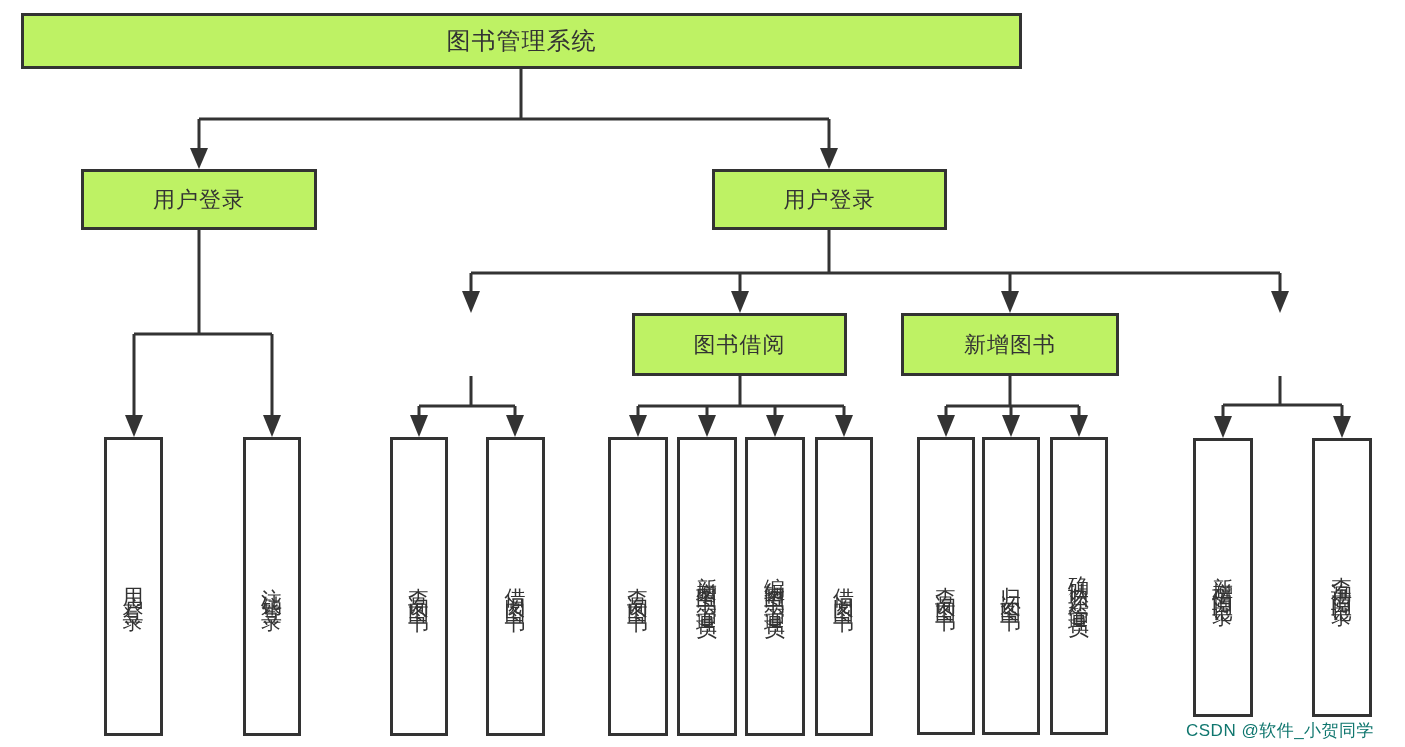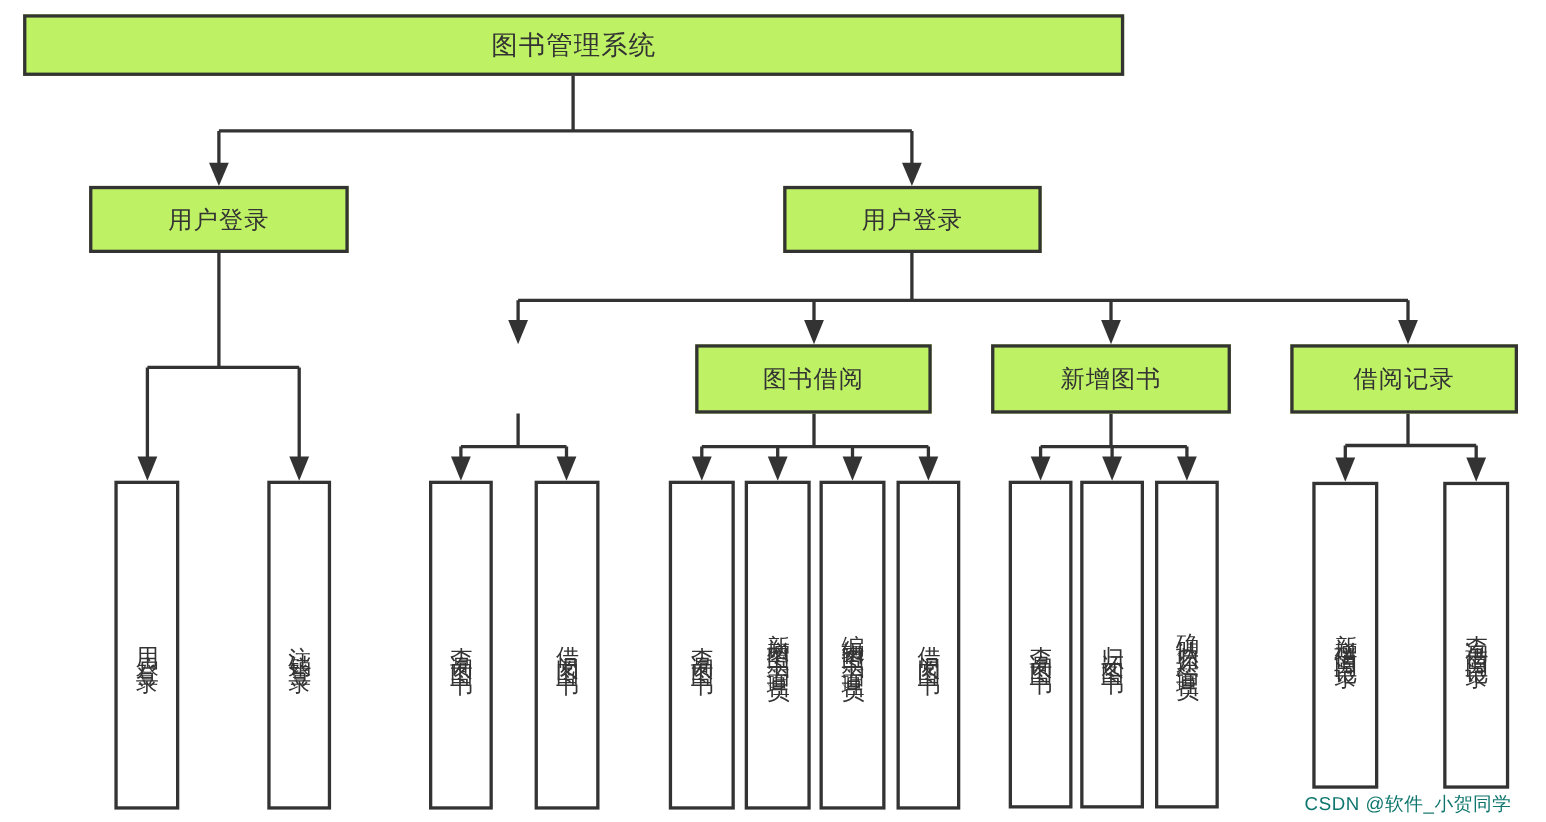--- a/index.html
+++ b/index.html
@@ -106,23 +106,20 @@
   <div class="hnode" style="left:712px;top:169px;width:235px;height:61px">
     <span>用户登录</span>
   </div>
 
   <div class="hnode" style="left:632px;top:313px;width:215px;height:63px">
     <span>图书借阅</span>
   </div>
   <div class="hnode" style="left:901px;top:313px;width:218px;height:63px">
     <span>新增图书</span>
   </div>
-  <div class="hnode" style="left:1173px;top:313px;width:207px;height:63px">
-    <span>借阅记录</span>
-  </div>
 
   <div class="vnode" style="left:104px;top:437px;width:59px;height:299px">
     <span class="vtext">用户登录</span>
   </div>
   <div class="vnode" style="left:243px;top:437px;width:58px;height:299px">
     <span class="vtext">注销登录</span>
   </div>
 
   <div class="vnode" style="left:390px;top:437px;width:58px;height:299px">
     <span class="vtext">查询图书</span>

